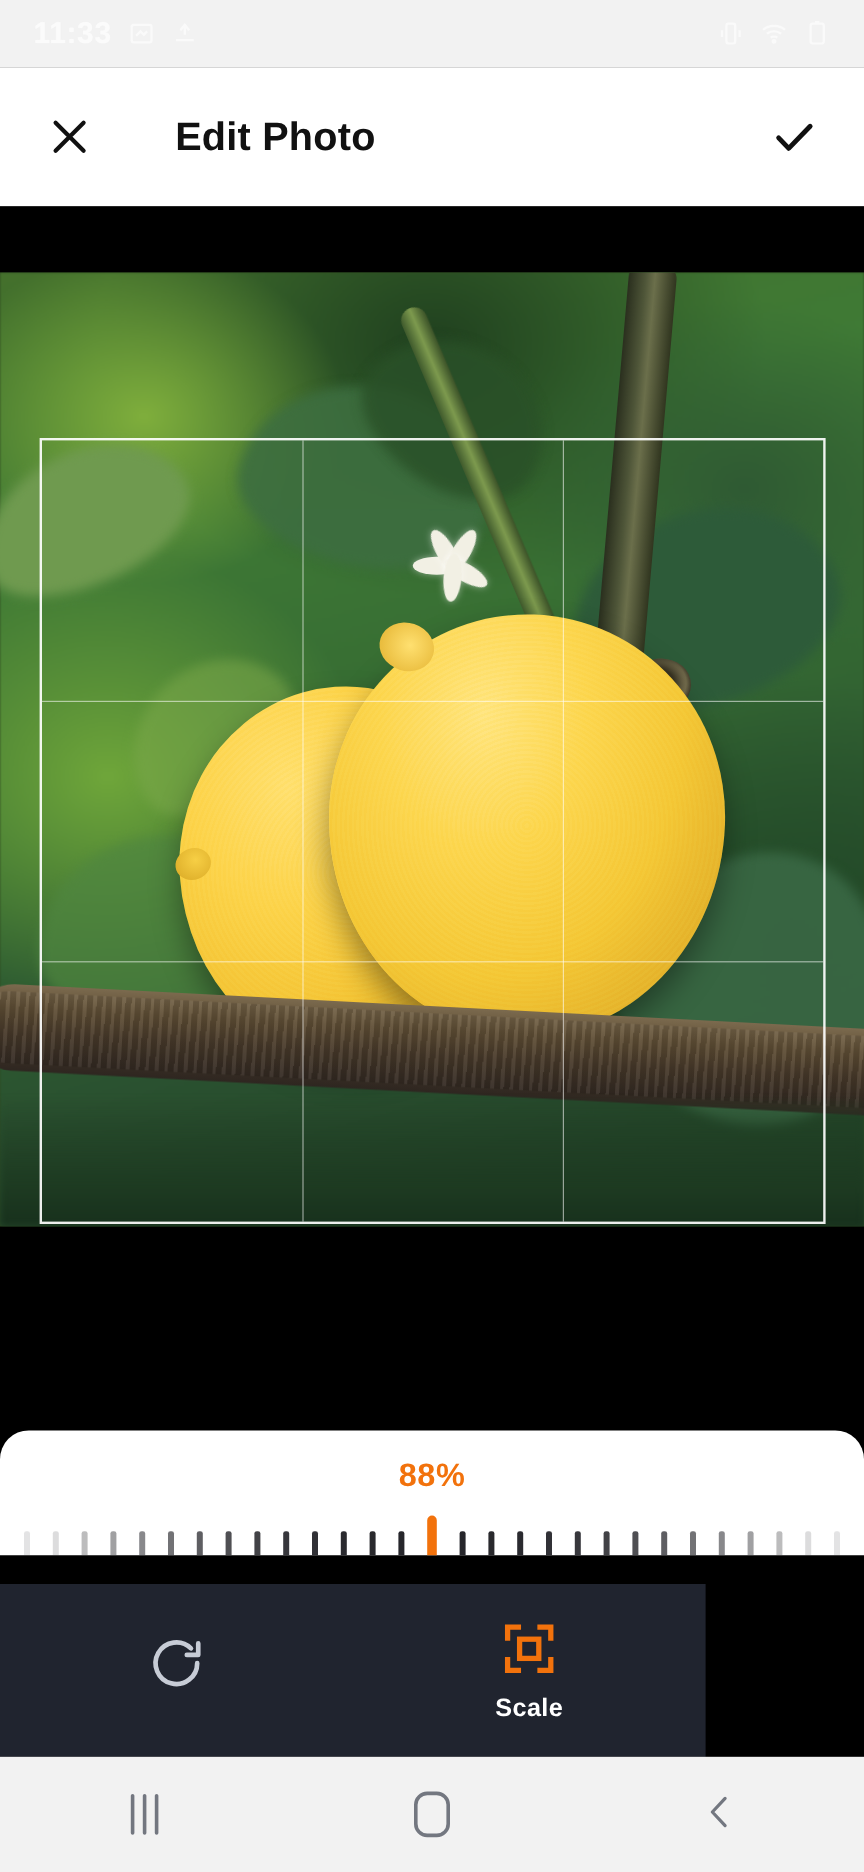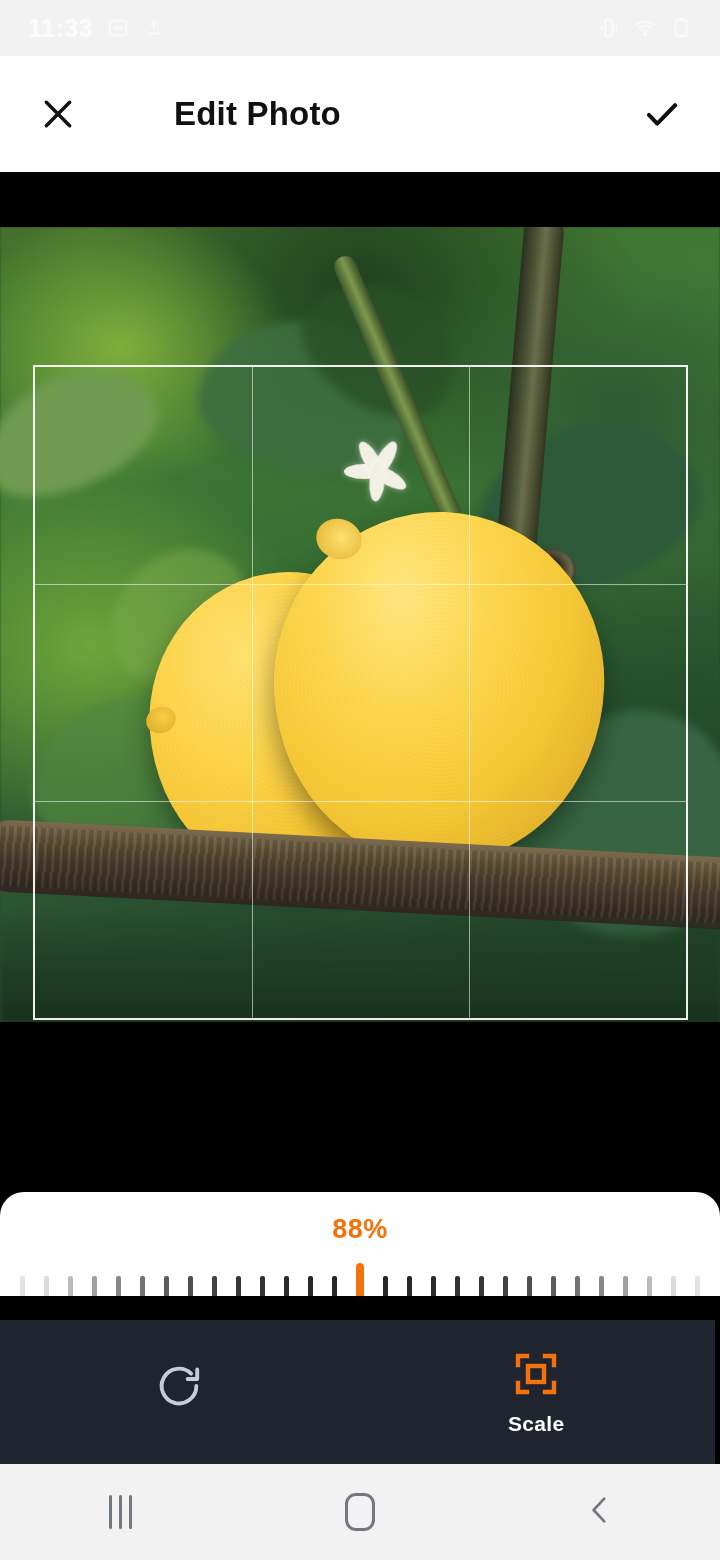--- a/index.html
+++ b/index.html
@@ -49,21 +49,21 @@
   }
   .appbar-close {
     width: 56px; height: 56px;
     display: flex; align-items: center; justify-content: center;
     cursor: pointer;
   }
   .appbar-title {
     font-size: 33px;
     font-weight: bold;
     color: #111111;
-    margin-left: 88px;
+    margin-left: 60px;
     letter-spacing: .2px;
     flex: 1;
   }
   .appbar-done {
     width: 56px; height: 56px;
     display: flex; align-items: center; justify-content: center;
     cursor: pointer;
   }
   .appbar-close svg, .appbar-done svg { display: block; }
 
@@ -274,21 +274,21 @@
     background: #F2720C;
     border-radius: 4px;
     position: relative;
     margin: 0 9.5px;
   }
 
   
   .toolbar {
     position: absolute;
     left: 0; top: 1320px;
-    width: 715px; height: 144px;
+    width: 588px; height: 144px;
     background: #20242F;
     display: flex;
   }
   .tool {
     flex: 1;
     display: flex; flex-direction: column;
     align-items: center; justify-content: center;
     gap: 12px;
     cursor: pointer;
   }

